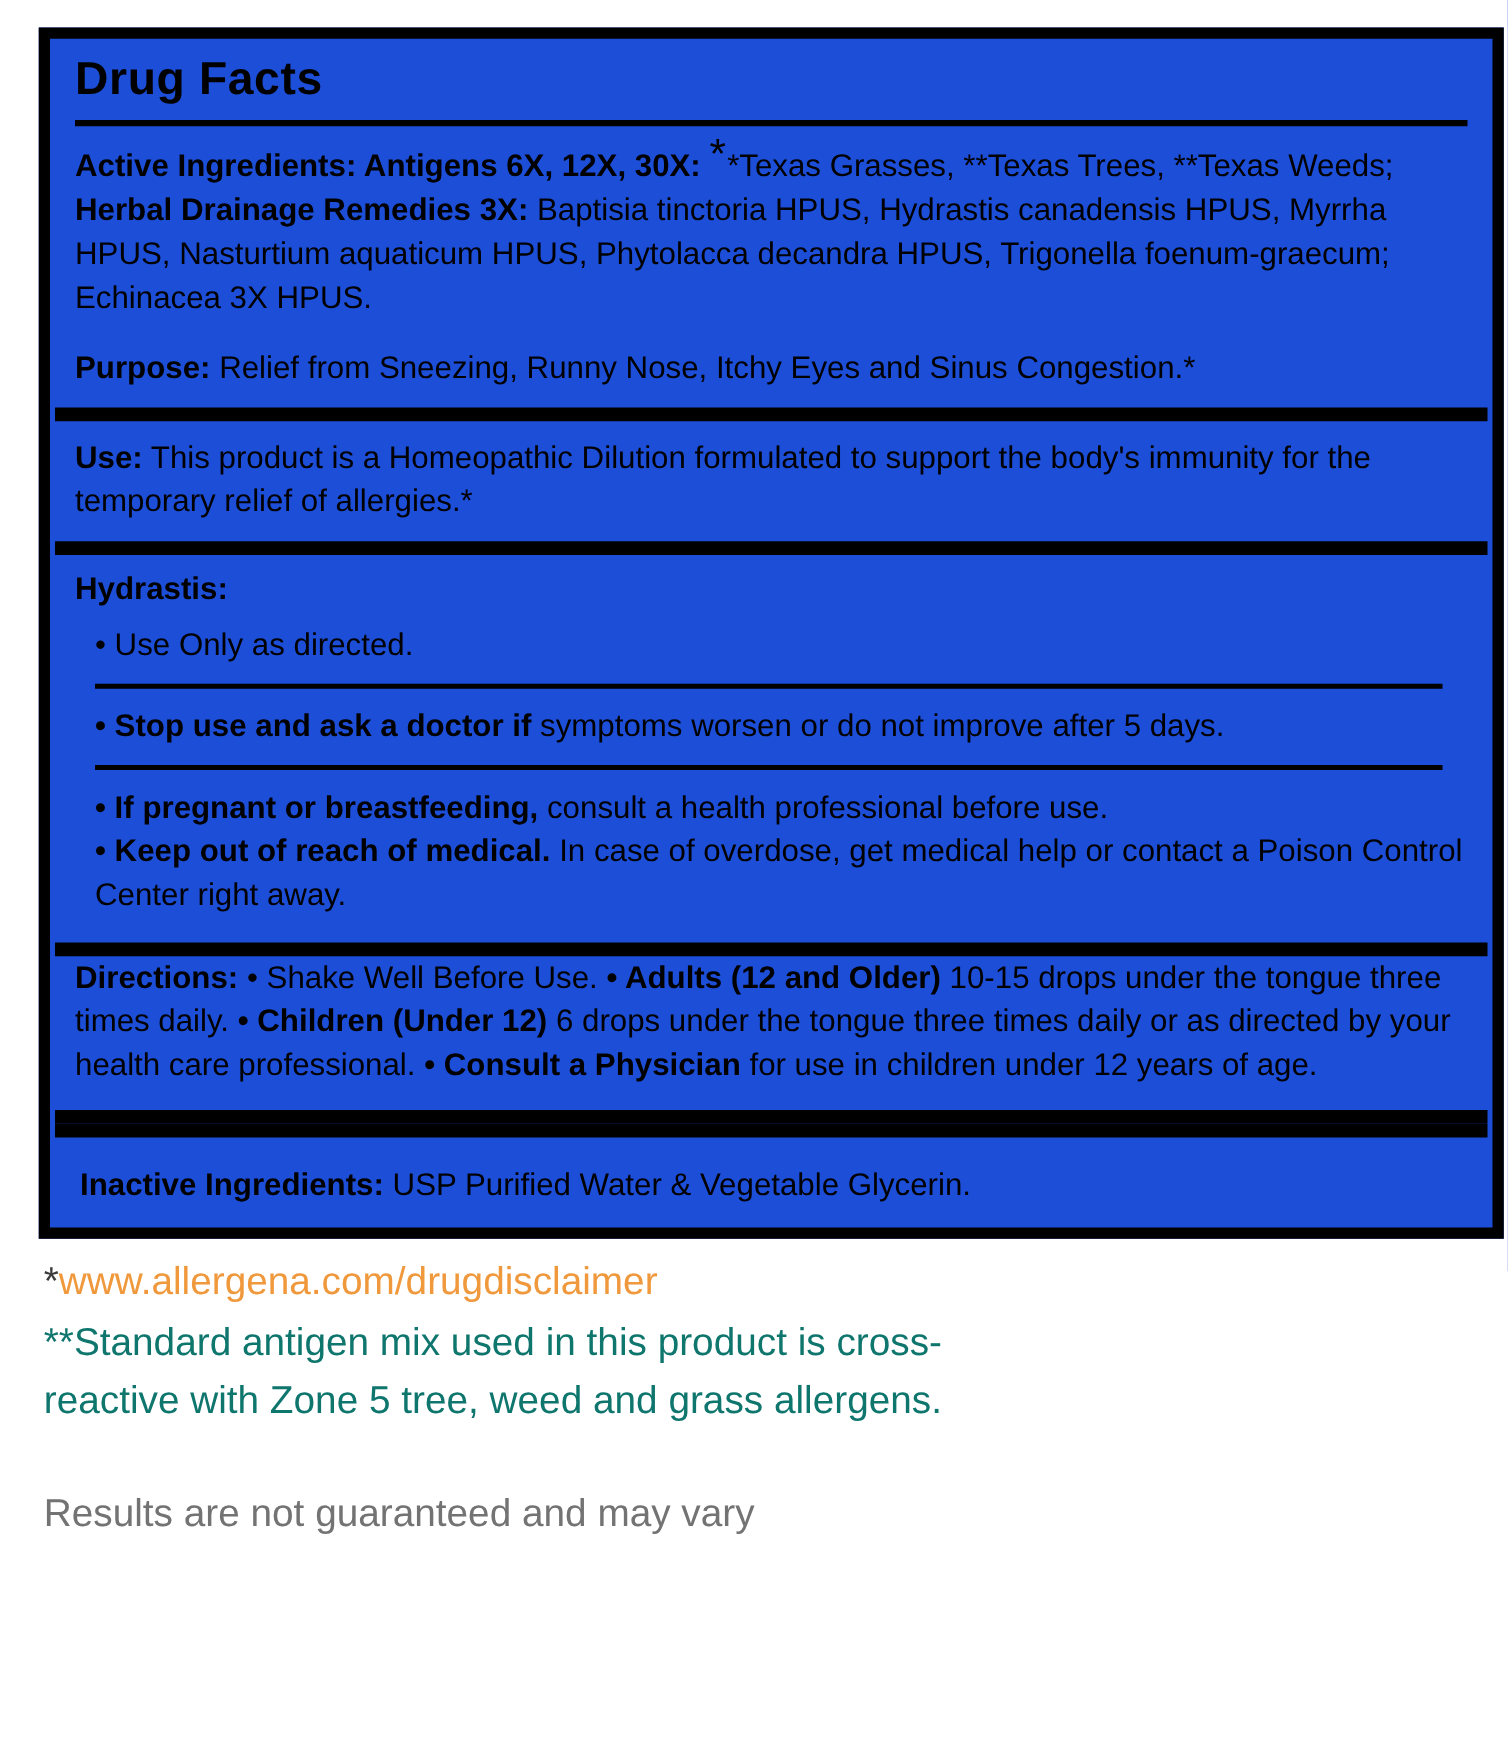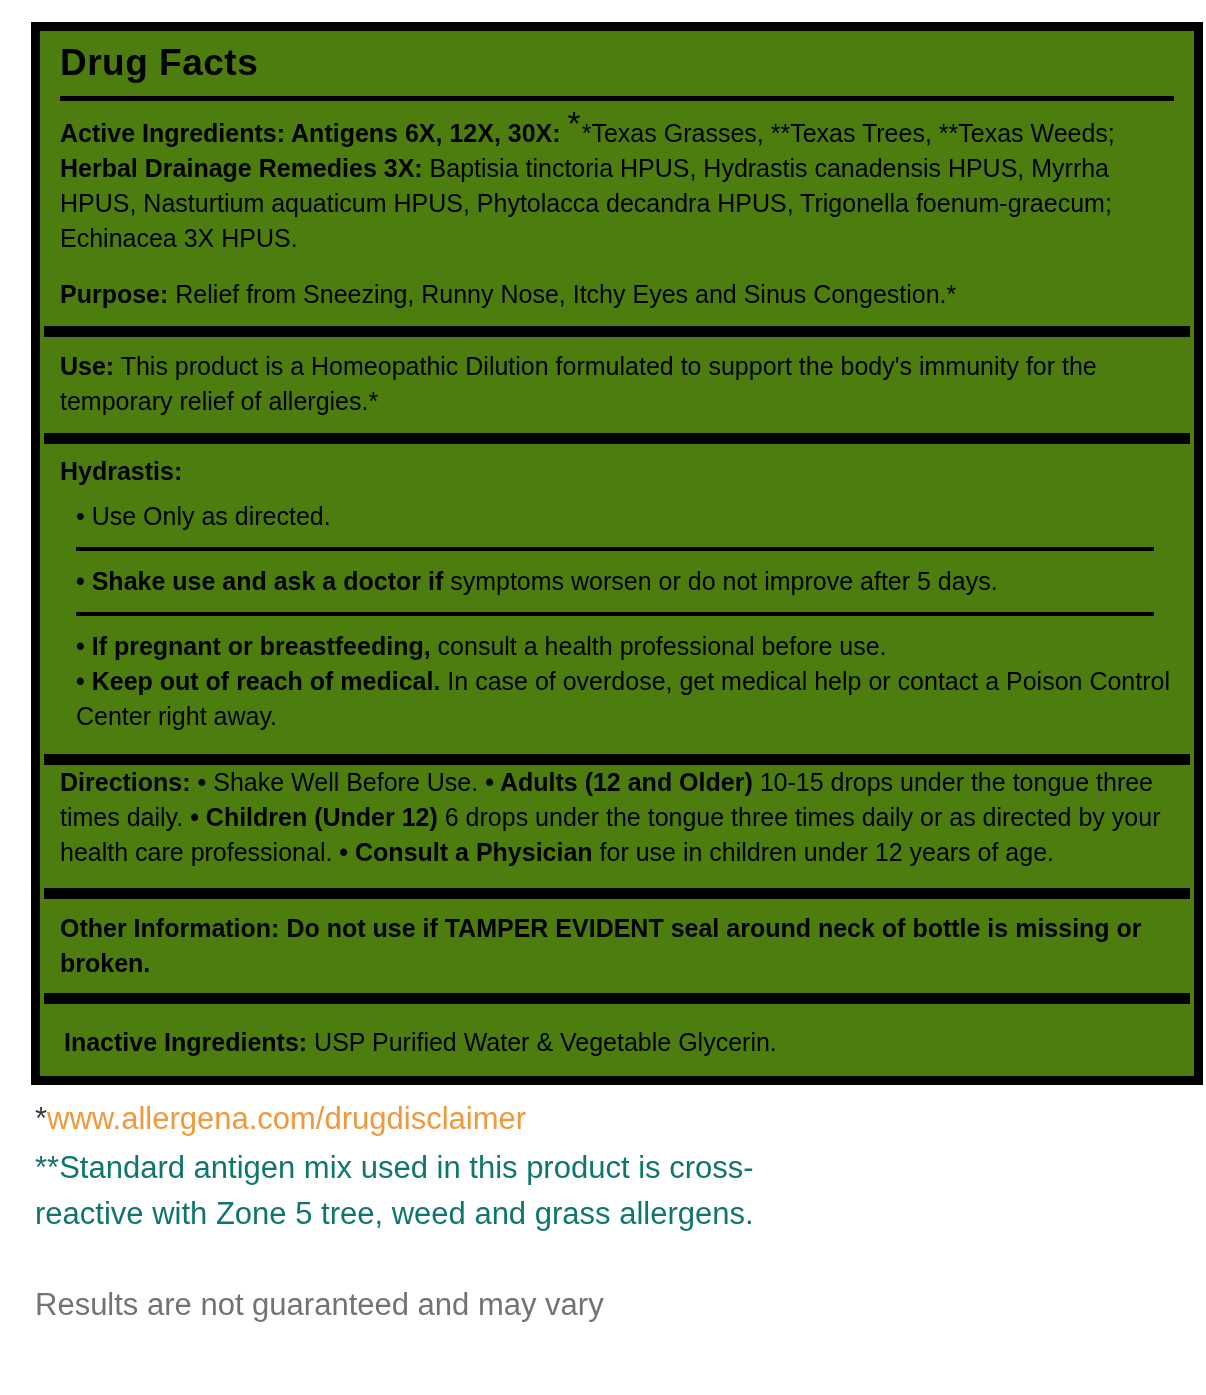--- a/index.html
+++ b/index.html
@@ -12,21 +12,21 @@
     color: #000000;
     -webkit-font-smoothing: antialiased;
   }
   .page { width: 1206px; min-height: 1395px; background: #ffffff; }
 
   
   .label-box {
     margin: 22px 0 0 31px;
     width: 1172px;
     border: 9px solid #000000;
-    background: #4d7c0f;
+    background: #1d4ed8;
   }
   .hdr { padding: 12px 20px 0 20px; }
   .title {
     margin: 0;
     font-size: 37px;
     font-weight: bold;
     letter-spacing: 0.5px;
     line-height: 40px;
   }
   .title-rule { height: 5px; background: #000000; margin: 13px 0 0 0; }
@@ -87,37 +87,34 @@
     <div class="sec">
       <p><span class="b">Use:</span> <span>This product is a Homeopathic Dilution formulated to support the body's immunity for the temporary relief of allergies.*</span></p>
     </div>
 
     <div class="bar"></div>
 
     <div class="sec sec-warnings">
       <p class="warn-head">Hydrastis:</p>
       <p class="bullet">• Use Only as directed.</p>
       <div class="thin-rule"></div>
-      <p class="bullet"><span class="b">• Shake use and ask a doctor if</span> <span>symptoms worsen or do not improve after 5 days.</span></p>
+      <p class="bullet"><span class="b">• Stop use and ask a doctor if</span> <span>symptoms worsen or do not improve after 5 days.</span></p>
       <div class="thin-rule"></div>
       <p class="bullet"><span class="b">• If pregnant or breastfeeding,</span> <span>consult a health professional before use.</span></p>
       <p class="bullet"><span class="b">• Keep out of reach of medical.</span> <span>In case of overdose, get medical help or contact a Poison Control Center right away.</span></p>
     </div>
 
     <div class="bar"></div>
 
     <div class="sec sec-directions">
       <p><span class="b">Directions:</span> <span>• Shake Well Before Use.</span> <span class="b">• Adults (12 and Older)</span> <span>10-15 drops under the tongue three times daily.</span> <span class="b">• Children (Under 12)</span> <span>6 drops under the tongue three times daily or as directed by your health care professional.</span> <span class="b">• Consult a Physician</span> <span>for use in children under 12 years of age.</span></p>
     </div>
 
     <div class="bar"></div>
 
-    <div class="sec sec-other">
-      <p>Other Information: Do not use if TAMPER EVIDENT seal around neck of bottle is missing or broken.</p>
-    </div>
 
     <div class="bar"></div>
 
     <div class="sec sec-inactive">
       <p><span class="b">Inactive Ingredients:</span> <span>USP Purified Water &amp; Vegetable Glycerin.</span></p>
     </div>
 
   </div>
 
   <div class="footnotes">

